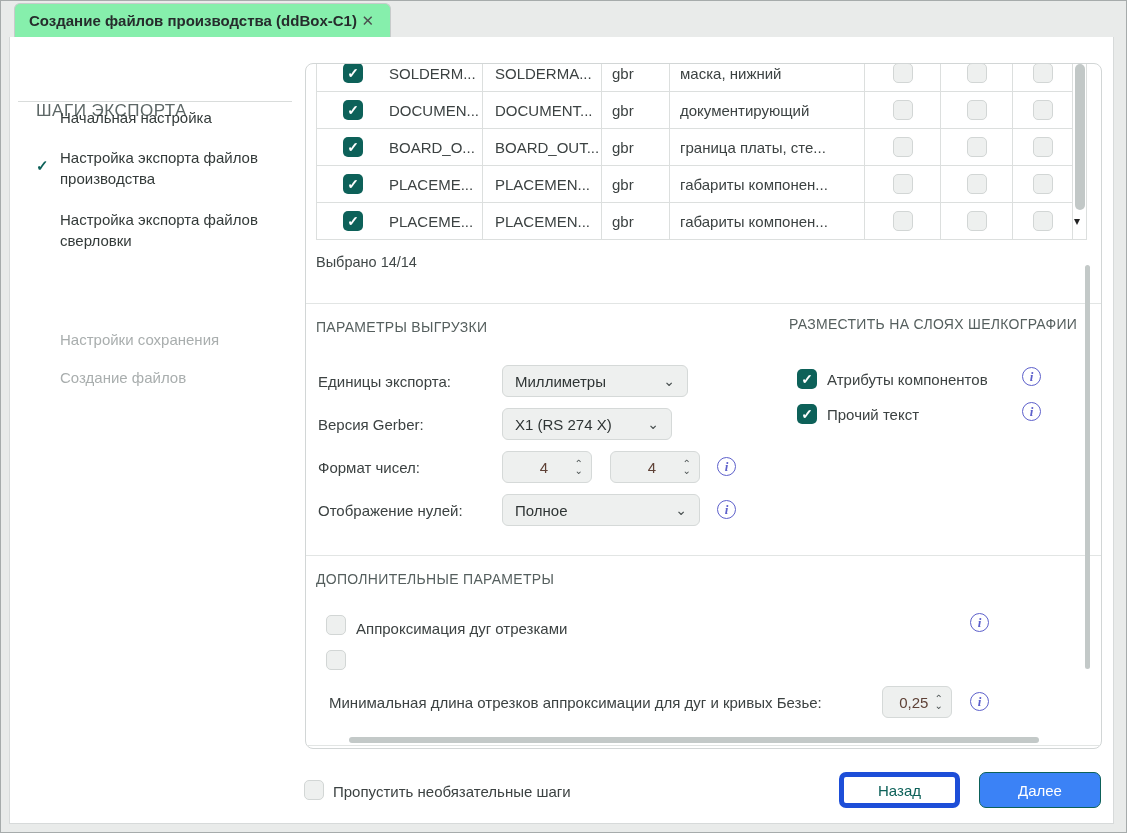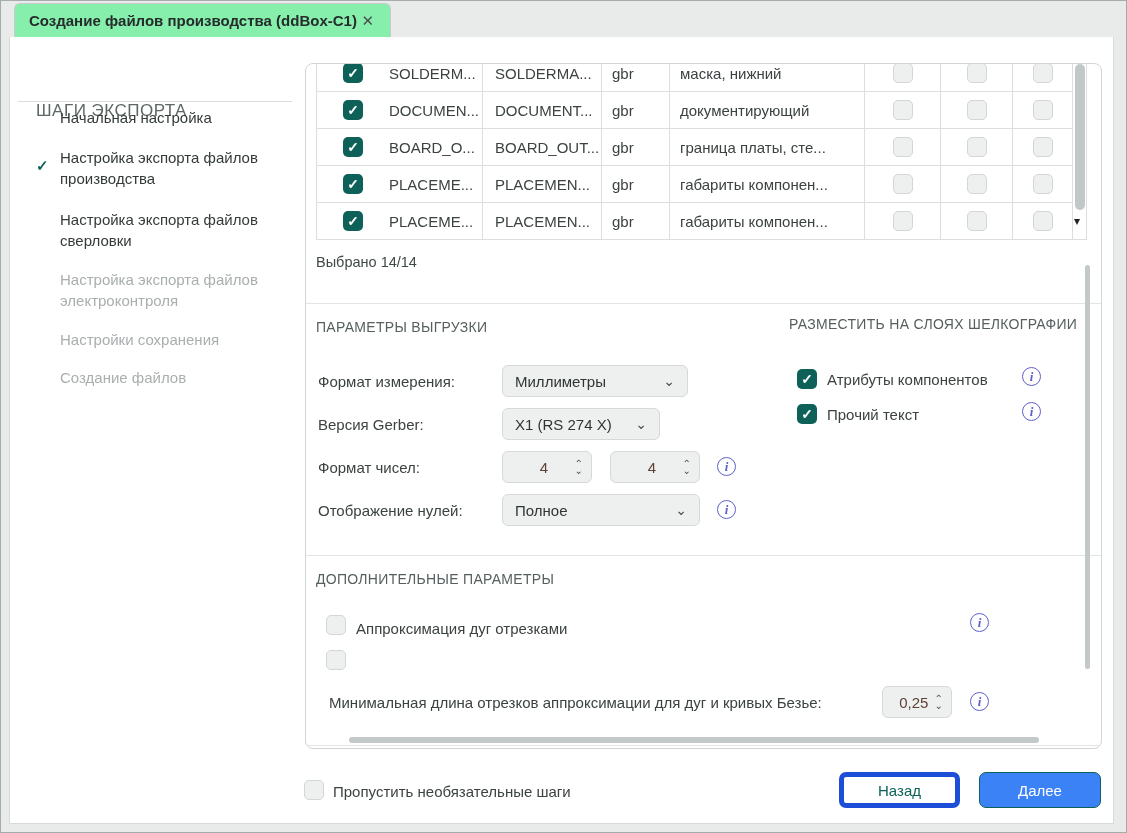--- a/index.html
+++ b/index.html
@@ -124,23 +124,20 @@
     <div class="step" style="top:70px;">
       <span>Начальная настройка</span>
     </div>
     <div class="step" style="top:110px;">
       <span class="step-check">✓</span>
       <span>Настройка экспорта файлов производства</span>
     </div>
     <div class="step" style="top:172px;">
       <span>Настройка экспорта файлов сверловки</span>
     </div>
-    <div class="step disabled" style="top:232px;">
-      <span>Настройка экспорта файлов электроконтроля</span>
-    </div>
     <div class="step disabled" style="top:292px;">
       <span>Настройки сохранения</span>
     </div>
     <div class="step disabled" style="top:330px;">
       <span>Создание файлов</span>
     </div>
 
     <div class="panel">
 
       <div class="tbl">
@@ -286,28 +283,28 @@
         <div class="tbl-sb-thumb"></div>
         <div class="tbl-sb-arrow">▾</div>
       </div>
 
       <div class="summary">Выбрано 14/14</div>
 
       <div class="pdivider" style="top:239px;"></div>
 
       <div class="section-h" style="left:10px; top:255px;">ПАРАМЕТРЫ ВЫГРУЗКИ</div>
 
-      <div class="flabel" style="left:12px; top:309px;">Формат измерения:</div>
+      <div class="flabel" style="left:12px; top:309px;">Единицы экспорта:</div>
       <div class="dd" style="left:196px; top:301px; width:186px;gap:25px;">
         <span>Миллиметры</span>
         <span class="dd-chev">⌄</span>
       </div>
 
       <div class="flabel" style="left:12px; top:352px;">Версия Gerber:</div>
-      <div class="dd" style="left:196px; top:344px; width:158px;gap:16px;">
+      <div class="dd" style="left:196px; top:344px; width:170px;gap:16px;">
         <span>X1 (RS 274 X)</span>
         <span class="dd-chev">⌄</span>
       </div>
 
       <div class="flabel" style="left:12px; top:395px;">Формат чисел:</div>
       <div class="spin" style="left:196px; top:387px; width:90px;">
         <span class="spin-val">4</span>
         <span class="spin-arrows">
             <span>⌃</span>
             <span>⌄</span>

